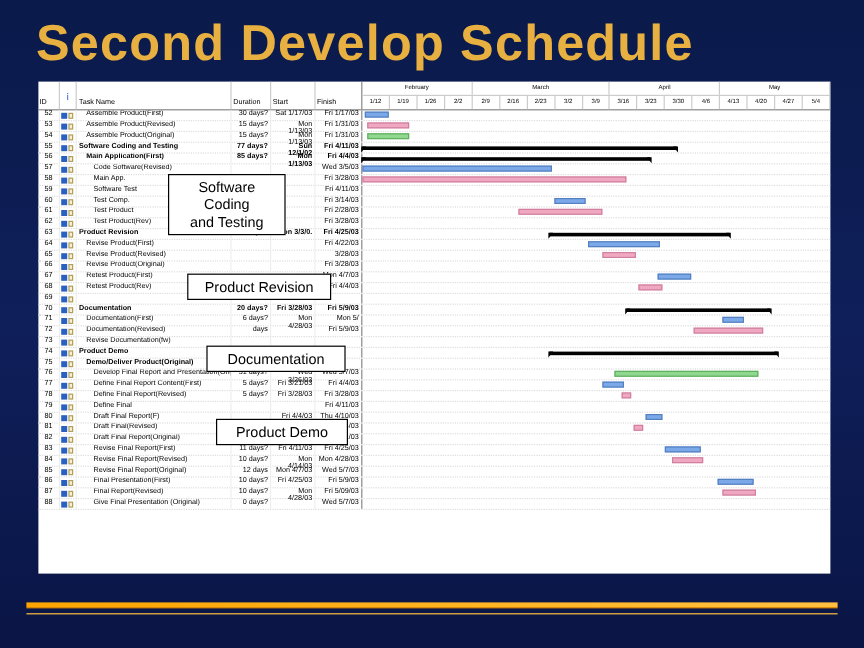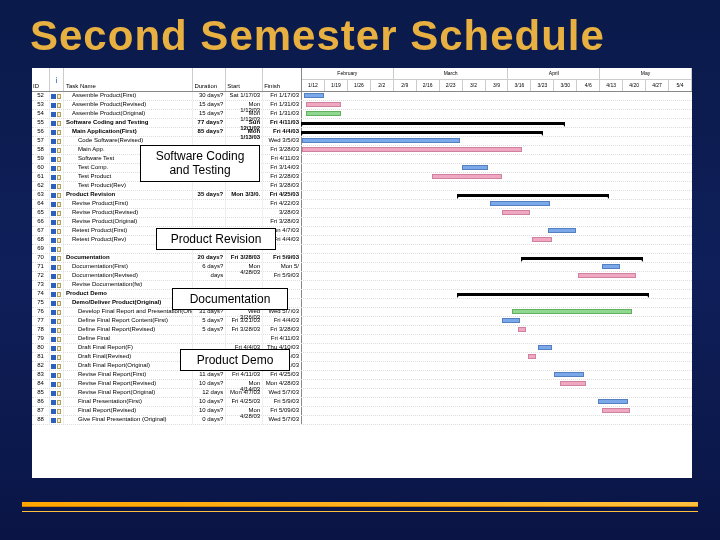--- a/index.html
+++ b/index.html
@@ -93,21 +93,21 @@
   .footer-line-thin {
     position: absolute;
     left: 22px; right: 22px; bottom: 28px;
     height: 1px;
     background: #ffc040;
   }
 </style>
 </head>
 <body>
 
-<div class="title">Second Semester Schedule</div>
+<div class="title">Second Develop Schedule</div>
 
 <div class="gantt-container">
   <div class="gantt-header">
     <div class="gantt-left-header">
       <div class="col-id">ID</div>
       <div class="col-info">ℹ</div>
       <div class="col-name">Task Name</div>
       <div class="col-dur">Duration</div>
       <div class="col-start">Start</div>
       <div class="col-finish">Finish</div>
@@ -713,17 +713,17 @@
         </div>
         <div class="row-right"></div>
       </div>
     </div>
 </div>
 
 <div class="footer-line"></div>
 <div class="footer-line-thin"></div>
 
 <div id="callouts">
-    <div class="callout" style="top: 145px; left: 140px; width: 120px;">Software Coding<br>and Testing</div>
+    <div class="callout" style="top: 145px; left: 140px; width: 98px;">Software Coding<br>and Testing</div>
     <div class="callout" style="top: 228px; left: 156px; width: 120px;">Product Revision</div>
     <div class="callout" style="top: 288px; left: 172px; width: 116px;">Documentation</div>
     <div class="callout" style="top: 349px; left: 180px; width: 110px;">Product Demo</div>
   </div>
 
 </body></html>

